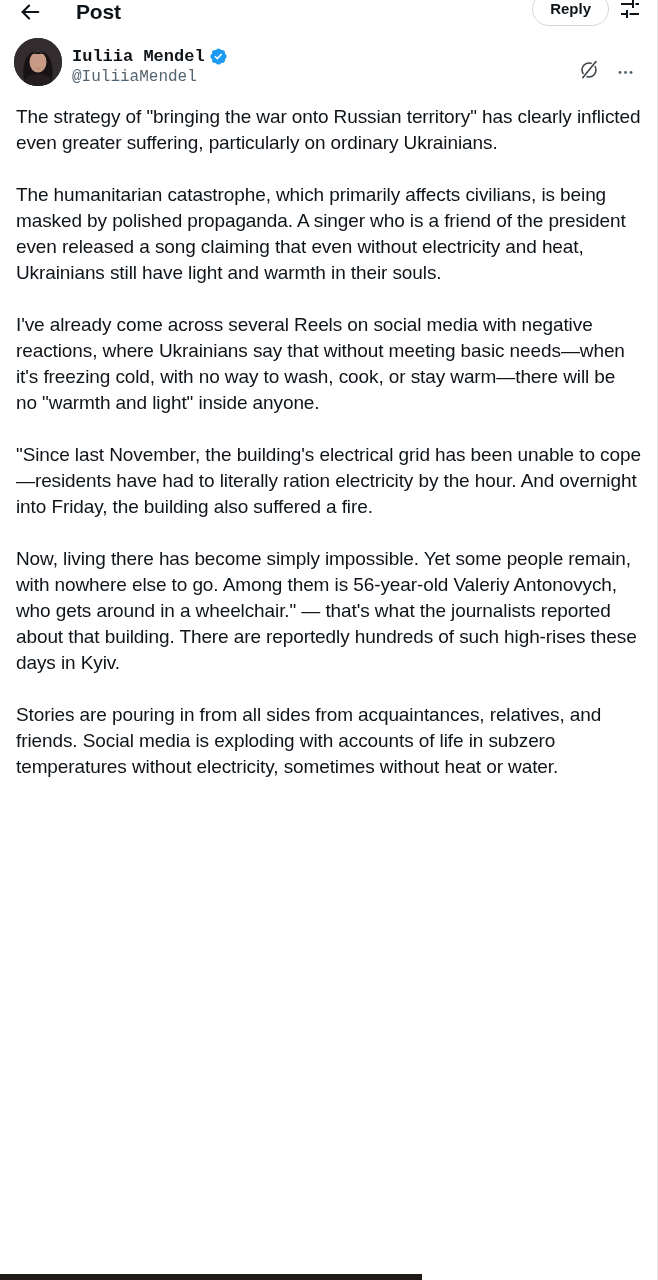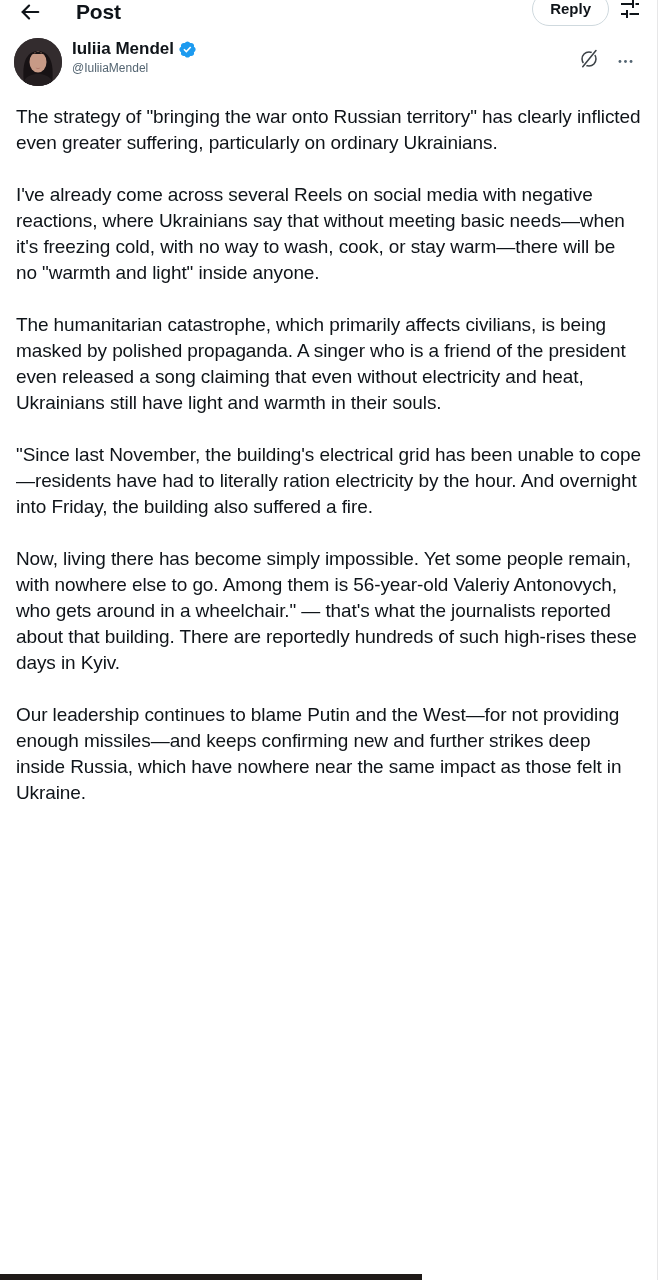--- a/index.html
+++ b/index.html
@@ -53,43 +53,44 @@
     display: flex; align-items: center; justify-content: center;
     margin-left: 6px;
     margin-top: -4px;
     cursor: pointer;
     color: #0f1419;
   }
 
   
   .author-row {
     display: flex;
-    align-items: flex-start;
+    align-items: flex-end;
     padding: 8px 22px 0 14px;
+    font-family: Liberation Mono, monospace;
   }
   .avatar {
     width: 48px; height: 48px;
     border-radius: 50%;
     overflow: hidden;
     flex: 0 0 48px;
     cursor: pointer;
     background: #2e292b;
   }
   .avatar svg { display: block; width: 48px; height: 48px; }
   .author-meta { margin-left: 10px; padding-top: 1px; }
   .author-name-line { display: flex; align-items: center; gap: 4px; }
   .author-name {
     font-size: 17px;
     font-weight: 700;
     color: #0f1419;
     cursor: pointer;
   }
   .verified-badge { width: 19px; height: 19px; display: inline-block; }
   .author-handle {
-    font-size: 12px;
+    font-size: 16px;
     color: #536471;
     margin-top: 2px;
   }
   .author-actions {
     margin-left: auto;
     display: flex;
     align-items: center;
     gap: 16px;
     padding-top: 10px;
   }
@@ -190,20 +191,20 @@
             <circle cx="12" cy="12" r="1.8"></circle>
             <circle cx="19" cy="12" r="1.8"></circle>
         </svg>
       </span>
     </div>
   </div>
 </div>
 
 <article class="post-body">
     <p>The strategy of "bringing the war onto Russian territory" has clearly inflicted even greater suffering, particularly on ordinary Ukrainians.</p>
+    <p>The humanitarian catastrophe, which primarily affects civilians, is being masked by polished propaganda. A singer who is a friend of the president even released a song claiming that even without electricity and heat, Ukrainians still have light and warmth in their souls.</p>
     <p>I've already come across several Reels on social media with negative reactions, where Ukrainians say that without meeting basic needs—when it's freezing cold, with no way to wash, cook, or stay warm—there will be no "warmth and light" inside anyone.</p>
-    <p>The humanitarian catastrophe, which primarily affects civilians, is being masked by polished propaganda. A singer who is a friend of the president even released a song claiming that even without electricity and heat, Ukrainians still have light and warmth in their souls.</p>
     <p>"Since last November, the building's electrical grid has been unable to cope—residents have had to literally ration electricity by the hour. And overnight into Friday, the building also suffered a fire.</p>
     <p>Now, living there has become simply impossible. Yet some people remain, with nowhere else to go. Among them is 56-year-old Valeriy Antonovych, who gets around in a wheelchair." — that's what the journalists reported about that building. There are reportedly hundreds of such high-rises these days in Kyiv.</p>
-    <p>Our leadership continues to blame Putin and the West—for not providing enough missiles—and keeps confirming new and further strikes deep inside Russia, which have nowhere near the same impact as those felt in Ukraine.</p>
+    <p>Stories are pouring in from all sides from acquaintances, relatives, and friends. Social media is exploding with accounts of life in subzero temperatures without electricity, sometimes without heat or water.</p>
   </article>
 
 <div class="bottom-strip"></div>
 
 </body></html>

